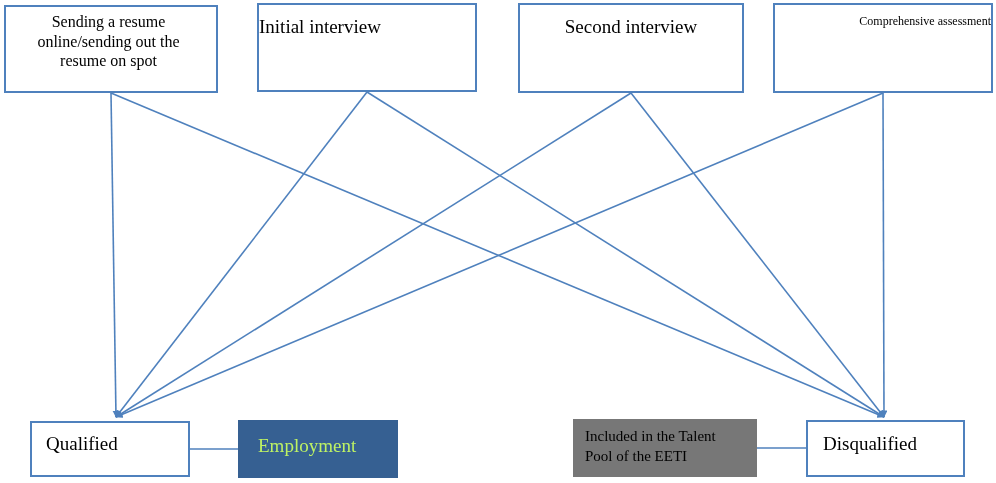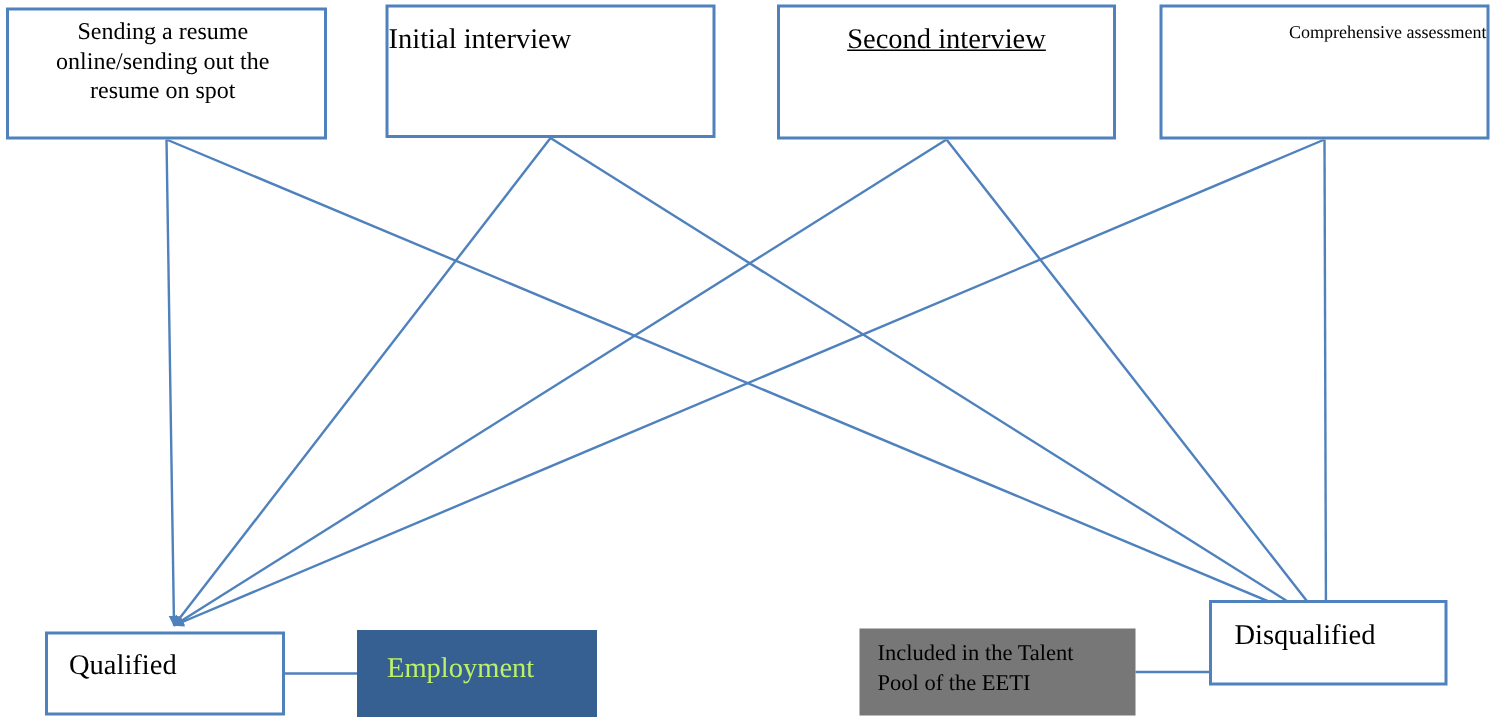--- a/index.html
+++ b/index.html
@@ -40,21 +40,20 @@
   .stage-2 {
     left: 257px; top: 3px; width: 220px; height: 89px;
     padding-top: 11px;
     font-size: 19px;
   }
   .stage-3 {
     left: 518px; top: 3px; width: 226px; height: 90px;
     padding-top: 11px;
     font-size: 19px;
     text-align: center;
-    text-decoration: underline;
   }
   .stage-4 {
     left: 773px; top: 3px; width: 220px; height: 90px;
     font-size: 12px;
     line-height: 32px;
     text-align: right;
   }
   .outcome-qualified {
     left: 30px; top: 421px; width: 160px; height: 56px;
     padding: 10px 0 0 14px;
@@ -71,21 +70,21 @@
   .outcome-talent-pool {
     left: 573px; top: 419px; width: 184px; height: 58px;
     border: none;
     background: #777777;
     color: #000000;
     padding: 7px 14px 0 12px;
     font-size: 15px;
     line-height: 20px;
   }
   .outcome-disqualified {
-    left: 806px; top: 400px; width: 159px; height: 57px;
+    left: 806px; top: 420px; width: 159px; height: 57px;
     padding: 11px 0 0 15px;
     font-size: 19px;
   }
 </style>
 </head>
 <body>
 
 <div id="canvas">
 
   <svg id="edges-svg" viewBox="0 0 996 483" xmlns="http://www.w3.org/2000/svg">

